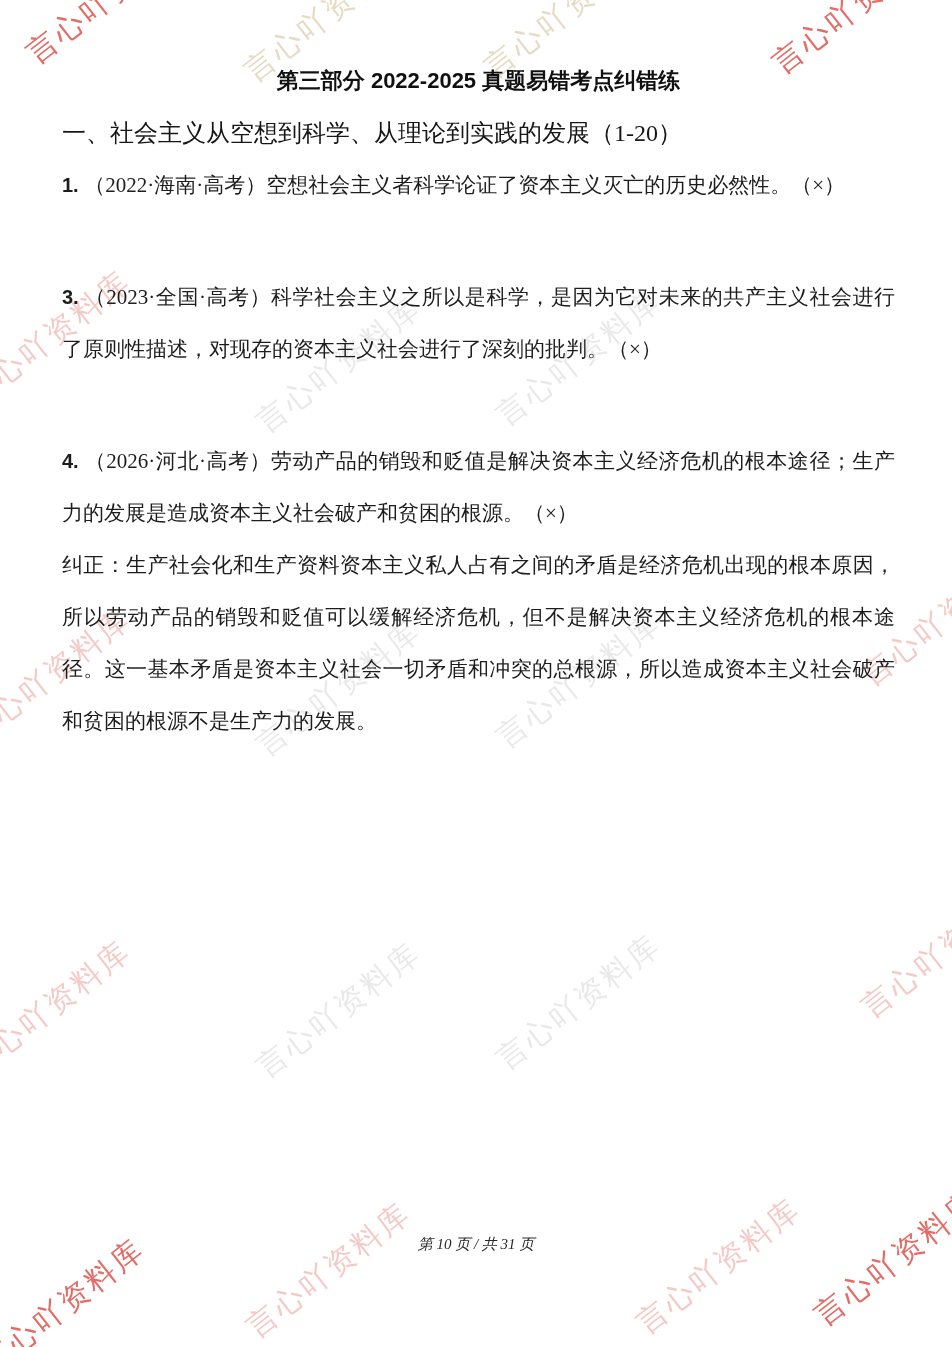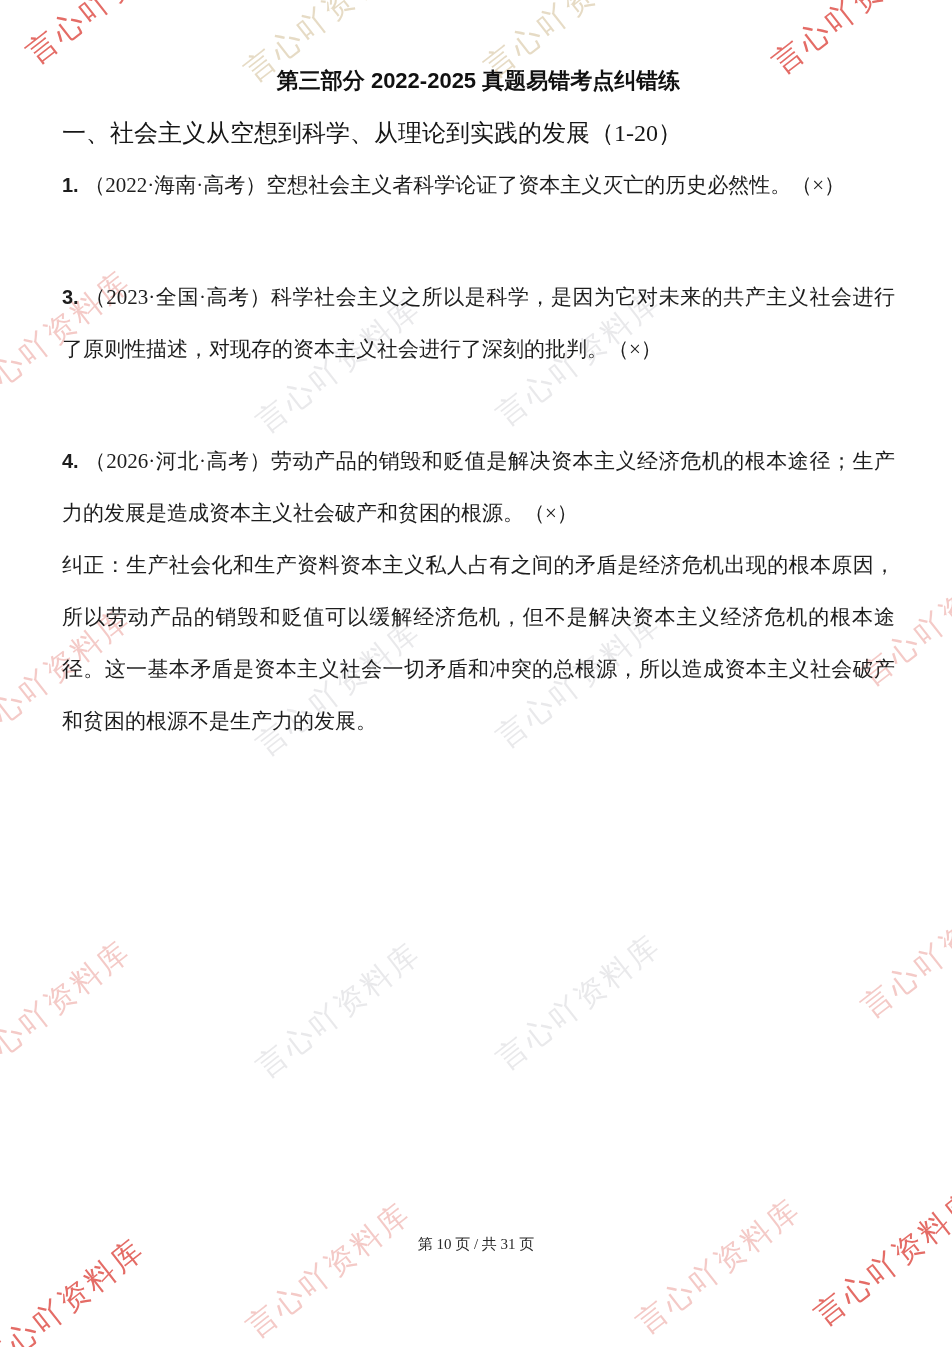--- a/index.html
+++ b/index.html
@@ -50,20 +50,21 @@
   }
   .q-verdict { white-space: nowrap; }
   
   .footer {
     position: absolute; z-index: 1;
     top: 1232px; left: 0; width: 100%;
     text-align: center;
     font-size: 15px; line-height: 24px;
     color: #2a2a2a;
     font-family: "Liberation Serif", "DejaVu Serif", serif;
+    font-style: italic;
   }
 </style>
 </head>
 <body>
 
 <div class="watermark-layer" id="watermark-layer">
     <span class="wm" style="left: 10px; top: -24px; color: rgba(223, 82, 75, 0.85);">言心吖资料库</span>
     <span class="wm" style="left: 756px; top: -14px; color: rgba(223, 82, 75, 0.85);">言心吖资料库</span>
     <span class="wm" style="left: -36px; top: 1286px; color: rgba(223, 82, 75, 0.85);">言心吖资料库</span>
     <span class="wm" style="left: 798px; top: 1238px; color: rgba(223, 82, 75, 0.85);">言心吖资料库</span>

